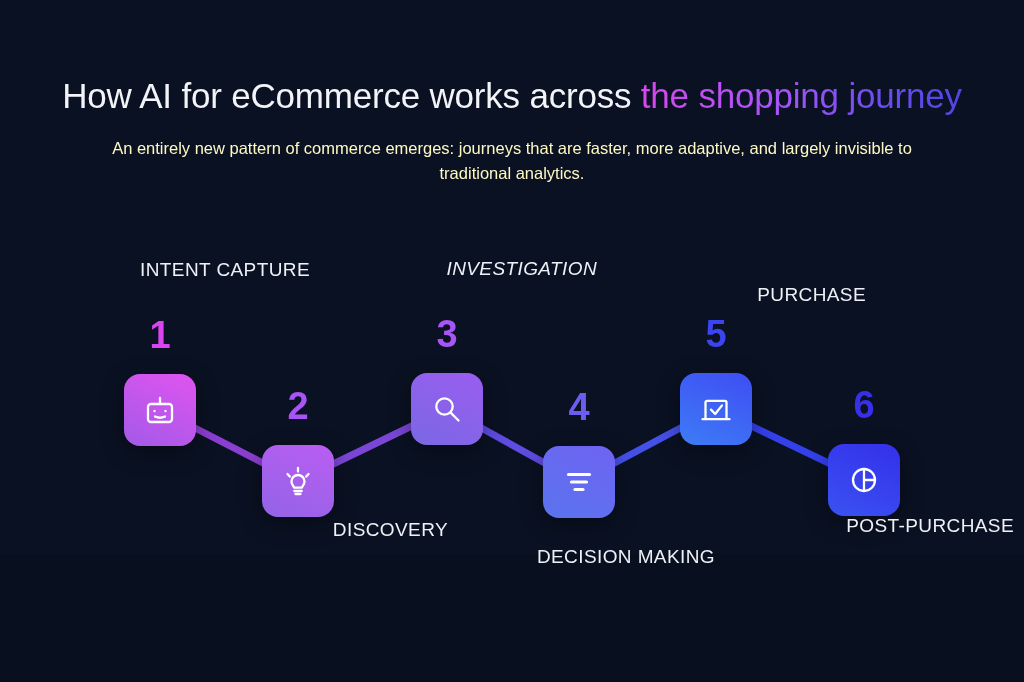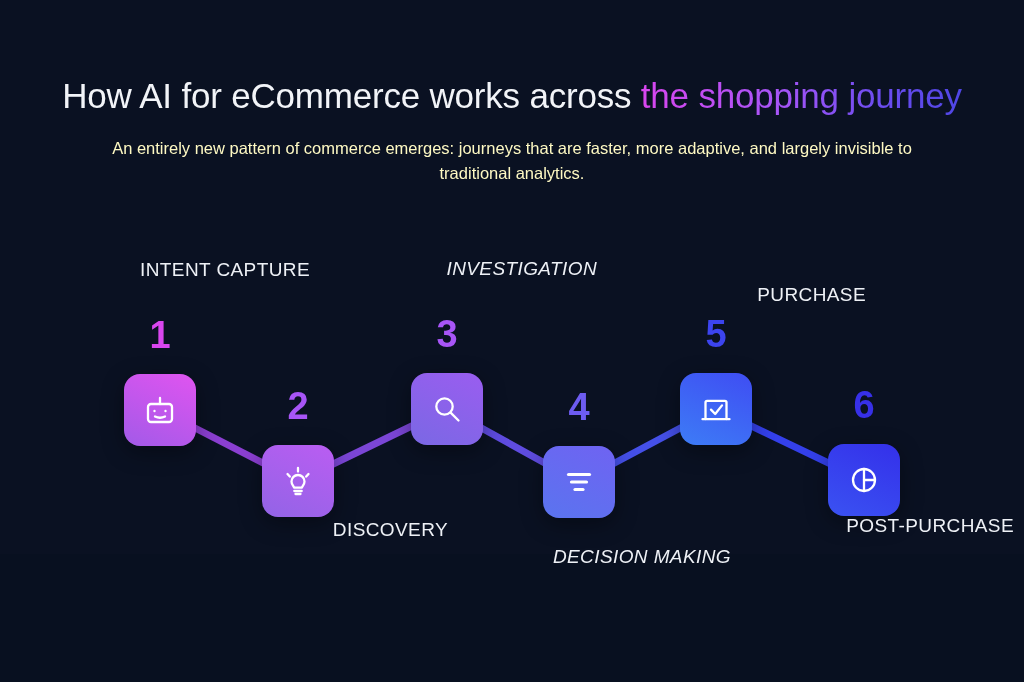--- a/index.html
+++ b/index.html
@@ -115,21 +115,21 @@
         <div class="num" style="left: 407px; top: 315px; color: rgb(168, 85, 247);">3</div>
         <div class="caption" style="left: 297px; top: 258px; font-style: italic;">INVESTIGATION</div>
         <div class="tile" style="left: 543px; top: 446px; background: linear-gradient(205deg, rgb(111, 99, 242) 0%, rgb(90, 116, 239) 100%);">
           <svg width="40" height="40" viewBox="0 0 40 40" fill="none" stroke="#ffffff" stroke-width="3.2" stroke-linecap="round" stroke-linejoin="round">
             <line x1="9.5" y1="12.5" x2="30.5" y2="12.5"></line>
             <line x1="12.5" y1="20" x2="27.5" y2="20"></line>
             <line x1="16" y1="27.5" x2="24" y2="27.5"></line>
           </svg>
         </div>
         <div class="num" style="left: 539px; top: 388px; color: rgb(109, 92, 240);">4</div>
-        <div class="caption" style="left: 431px; top: 546px; font-style: italic;">DECISION MAKING</div>
+        <div class="caption" style="left: 415px; top: 546px;">DECISION MAKING</div>
         <div class="tile" style="left: 680px; top: 373px; background: linear-gradient(205deg, rgb(63, 77, 243) 0%, rgb(61, 124, 246) 100%);">
           <svg width="40" height="40" viewBox="0 0 40 40" fill="none" stroke="#ffffff" stroke-width="2.3" stroke-linecap="round" stroke-linejoin="round">
             <path d="M9.5 30V13.5a1.6 1.6 0 0 1 1.6-1.6h17.8a1.6 1.6 0 0 1 1.6 1.6V30"></path>
             <line x1="6.5" y1="30.2" x2="33.5" y2="30.2"></line>
             <path d="M15 20.6 L19.2 25 L26 16.4"></path>
           </svg>
         </div>
         <div class="num" style="left: 676px; top: 315px; color: rgb(60, 68, 239);">5</div>
         <div class="caption" style="left: 566px; top: 258px; margin-top: 26px;">PURCHASE</div>
         <div class="tile" style="left: 828px; top: 444px; background: linear-gradient(205deg, rgb(52, 48, 234) 0%, rgb(58, 82, 242) 100%);">

